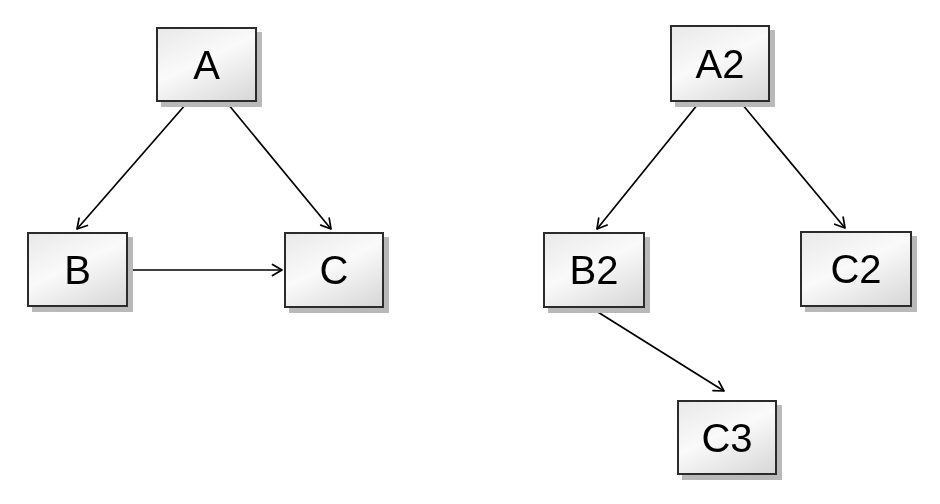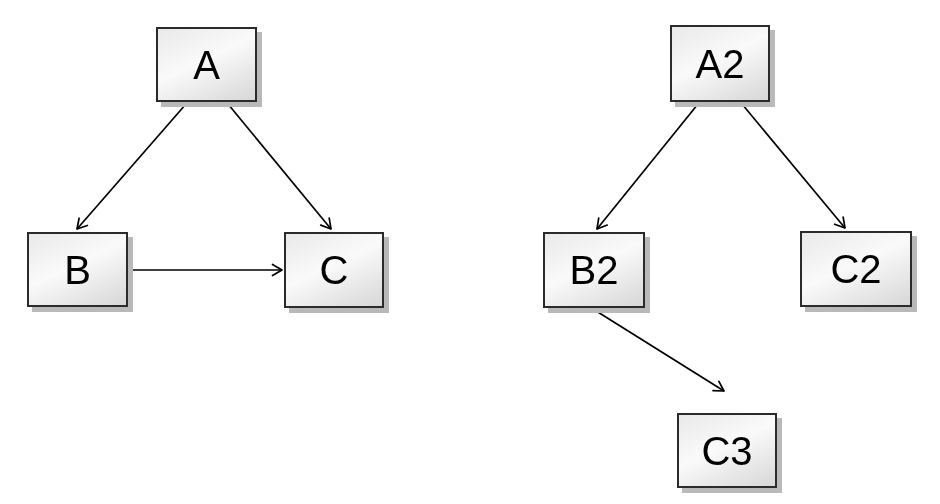--- a/index.html
+++ b/index.html
@@ -79,17 +79,17 @@
     <div class="graph">
       <div class="node" style="left: 670px; top: 25px; width: 100px; height: 77px; border: 2px solid rgb(43, 43, 43); background: linear-gradient(155deg, rgb(233, 233, 233) 0%, rgb(250, 250, 250) 45%, rgb(215, 215, 215) 100%); box-shadow: rgb(185, 185, 185) 5px 5px 0px; text-align: center;">
         <span class="node-label" style="color: rgb(0, 0, 0);">A2</span>
       </div>
       <div class="node" style="left: 543px; top: 232px; width: 102px; height: 76px; border: 2px solid rgb(43, 43, 43); background: linear-gradient(155deg, rgb(233, 233, 233) 0%, rgb(250, 250, 250) 45%, rgb(215, 215, 215) 100%); box-shadow: rgb(185, 185, 185) 5px 5px 0px;">
         <span class="node-label" style="color: rgb(0, 0, 0);">B2</span>
       </div>
       <div class="node" style="left: 800px; top: 231px; width: 112px; height: 76px; border: 2px solid rgb(43, 43, 43); background: linear-gradient(155deg, rgb(233, 233, 233) 0%, rgb(250, 250, 250) 45%, rgb(215, 215, 215) 100%); box-shadow: rgb(185, 185, 185) 5px 5px 0px;">
         <span class="node-label" style="color: rgb(0, 0, 0);">C2</span>
       </div>
-      <div class="node" style="left: 677px; top: 413px; width: 100px; height: 75px; border: 2px solid rgb(43, 43, 43); background: linear-gradient(155deg, rgb(233, 233, 233) 0%, rgb(250, 250, 250) 45%, rgb(215, 215, 215) 100%); box-shadow: rgb(185, 185, 185) 5px 5px 0px;">
+      <div class="node" style="left: 677px; top: 400px; width: 100px; height: 75px; border: 2px solid rgb(43, 43, 43); background: linear-gradient(155deg, rgb(233, 233, 233) 0%, rgb(250, 250, 250) 45%, rgb(215, 215, 215) 100%); box-shadow: rgb(185, 185, 185) 5px 5px 0px;">
         <span class="node-label" style="color: rgb(0, 0, 0);">C3</span>
       </div>
     </div>
   </div>
 
 </body></html>

